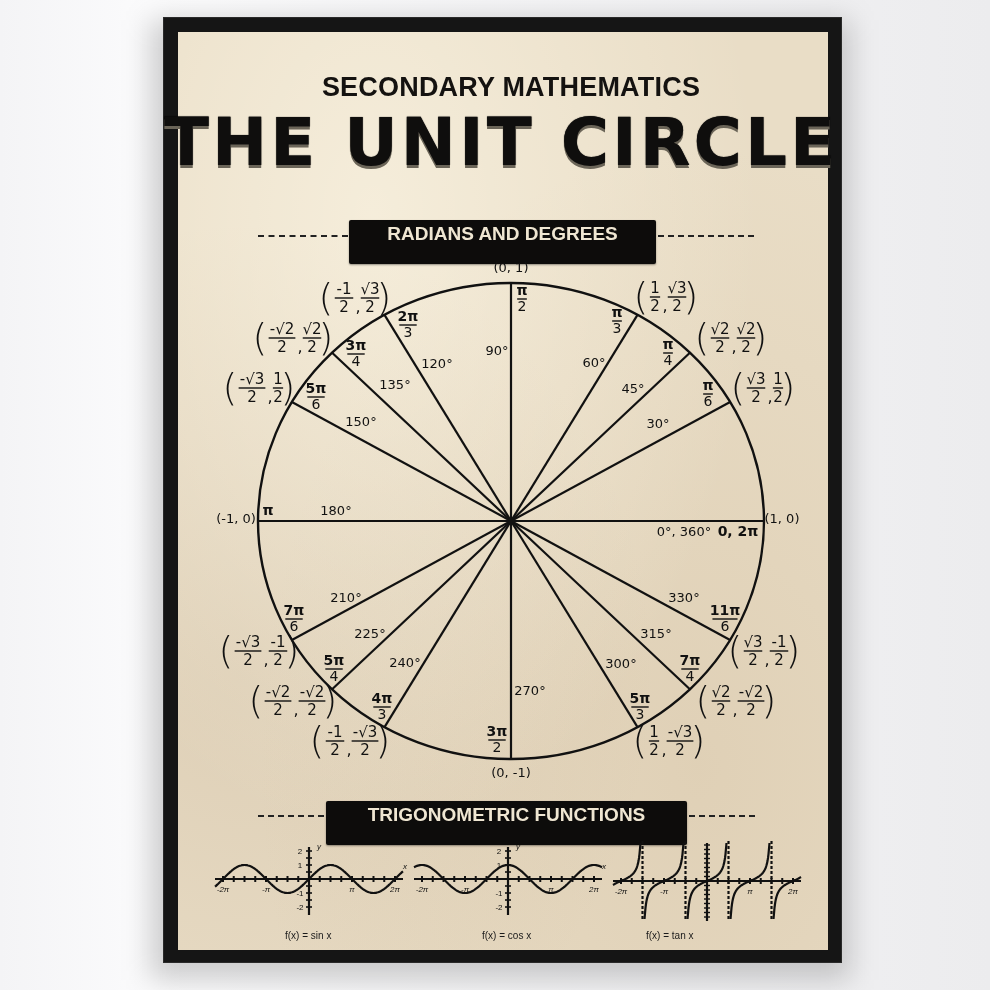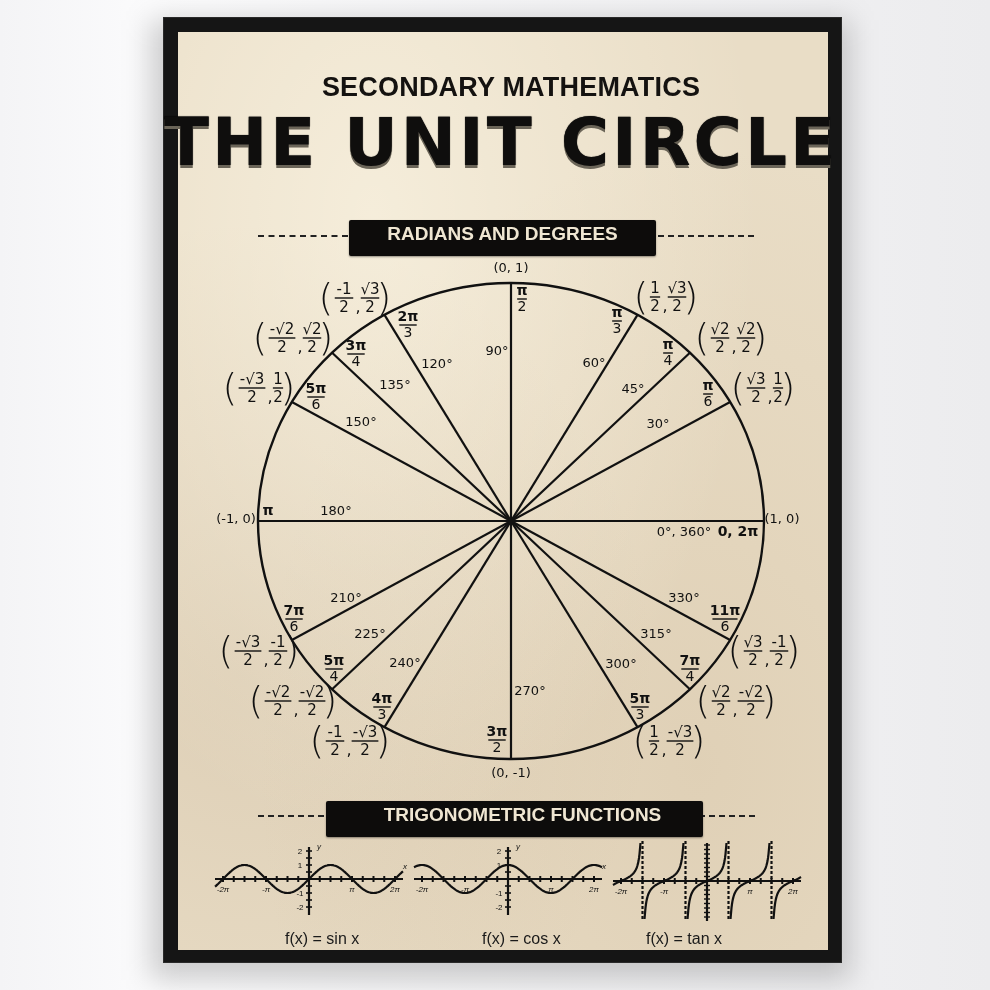--- a/index.html
+++ b/index.html
@@ -30,29 +30,29 @@
     font-family:"Liberation Sans", sans-serif; font-weight:bold; font-size:27px;
     color:#141210; letter-spacing:0.2px;
   }
   .title {
     position:absolute; left:0; top:104px; width:1002px; text-align:center;
     font-family:"DejaVu Sans", sans-serif; font-weight:bold; font-size:66px;
     color:#0f0e0d; letter-spacing:3px;
     text-shadow: 0 3px 0 #6b6558, 0 0 1px #000;
   }
   .sec-label {
-    position:absolute; height:36px; background:#0d0c0b; border-radius:2px;
+    position:absolute; height:44px; background:#0d0c0b; border-radius:2px;
     color:#efe6d2; font-family:"Liberation Sans", sans-serif; font-weight:bold;
     font-size:19px; text-align:center; line-height:28px;
     box-shadow: 0 1px 2px rgba(0,0,0,0.4);
   }
   .dash { position:absolute; height:0; border-top:2px dashed #222; }
   svg { position:absolute; left:0; top:0; }
   .fn-label {
-    position:absolute; font-family:"Liberation Sans", sans-serif; font-size:16px; color:#1a1a1a;
+    position:absolute; font-family:"Liberation Sans", sans-serif; font-size:10px; color:#1a1a1a;
   }
 </style>
 </head>
 <body>
 
 <div class="shadow"></div>
 <div class="frame"></div>
 <div class="paper"></div>
 
 <div class="subtitle">SECONDARY MATHEMATICS</div>
@@ -250,21 +250,21 @@
       <text x="779" y="660" font-size="15" font-family="DejaVu Sans, sans-serif" fill="#111111" text-anchor="middle" dominant-baseline="middle">2</text>
       <text x="793" y="652" font-size="38" font-family="DejaVu Sans, sans-serif" fill="#111111" text-anchor="middle" dominant-baseline="middle" font-weight="300">)</text>
       <line x1="258" y1="521" x2="764" y2="521" stroke="#111111" stroke-width="2.2"></line>
       <line x1="511" y1="283" x2="511" y2="759" stroke="#111111" stroke-width="2.2"></line>
       <circle cx="511" cy="521" r="3" fill="#111111"></circle>
     </g>
   </svg>
 
 <div class="dash" style="left:258px; top:815px; width:66px;"></div>
 <div class="dash" style="left:689px; top:815px; width:66px;"></div>
-<div class="sec-label" style="left:326px; top:801px; width:361px;padding-left:16px;">TRIGONOMETRIC FUNCTIONS</div>
+<div class="sec-label" style="left:326px; top:801px; width:361px;">TRIGONOMETRIC FUNCTIONS</div>
 
 <svg id="graphs-svg" width="990" height="990">
     <g>
       <line x1="215" y1="879" x2="403" y2="879" stroke="#111111" stroke-width="2"></line>
       <line x1="223" y1="876" x2="223" y2="882" stroke="#111111" stroke-width="2"></line>
       <line x1="233.75" y1="876" x2="233.75" y2="882" stroke="#111111" stroke-width="2"></line>
       <line x1="244.5" y1="876" x2="244.5" y2="882" stroke="#111111" stroke-width="2"></line>
       <line x1="255.25" y1="876" x2="255.25" y2="882" stroke="#111111" stroke-width="2"></line>
       <line x1="266" y1="876" x2="266" y2="882" stroke="#111111" stroke-width="2"></line>
       <line x1="276.75" y1="876" x2="276.75" y2="882" stroke="#111111" stroke-width="2"></line>

